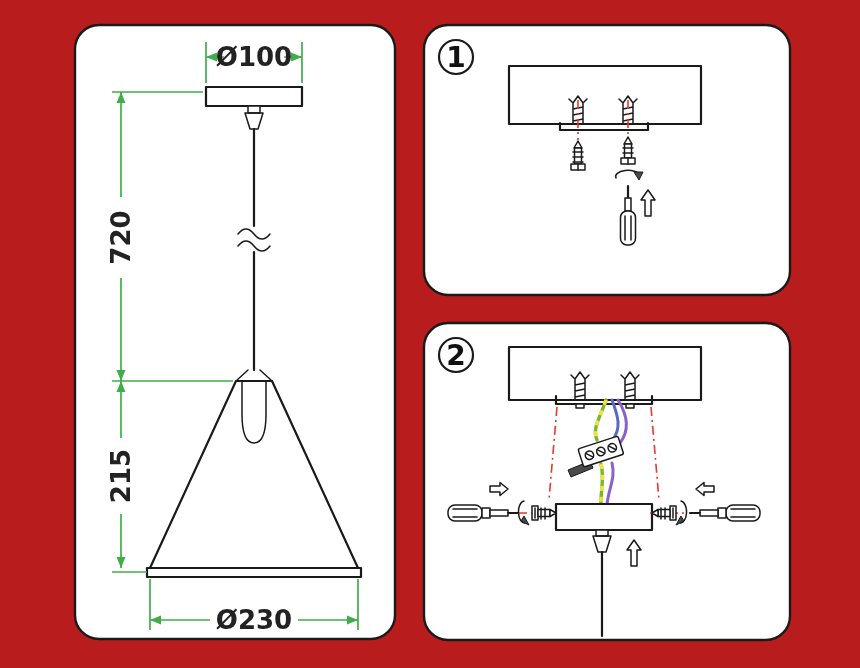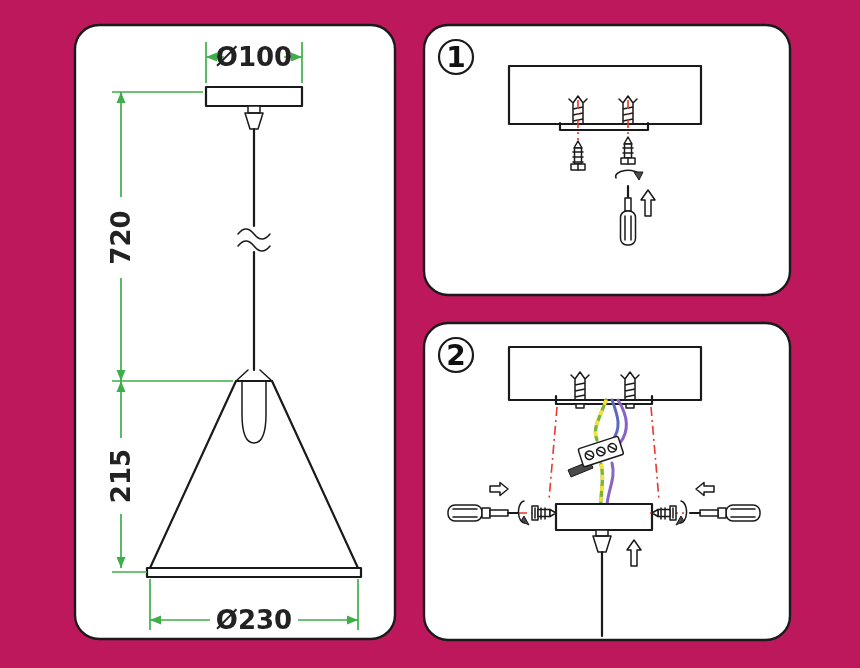--- a/index.html
+++ b/index.html
@@ -1,16 +1,16 @@
 <!DOCTYPE html>
 <html style="--outline: #1a1a1a; --dimension: #3fae49; --dimension-text: #222222; --guide: #e8372c; --wire-ground-base: #7ab62f; --wire-ground-stripe: #f5e13c; --wire-live: #8a63c9; --wire-neutral: #5b6abf;"><head>
 <meta charset="utf-8">
 <style>
   html,body{margin:0;padding:0;background:#ffffff;}
-  .stage{position:relative;width:860px;height:668px;background:#be185d;font-family:"DejaVu Sans",sans-serif;}
+  .stage{position:relative;width:860px;height:668px;background:#b91c1c;font-family:"DejaVu Sans",sans-serif;}
   svg{display:block;}
   .panel{fill:#ffffff;stroke:var(--outline);stroke-width:2.4;}
   .ln{fill:none;stroke:var(--outline);stroke-width:2.2;stroke-linecap:round;stroke-linejoin:round;}
   .ln-thin{fill:none;stroke:var(--outline);stroke-width:1.5;stroke-linecap:round;stroke-linejoin:round;}
   .white{fill:#ffffff;}
   .dkfill{fill:#4a4a4a;stroke:var(--outline);stroke-width:1;}
   .dim{fill:none;stroke:var(--dimension);stroke-width:1.7;}
   .dim-head{fill:var(--dimension);stroke:none;}
   .dim-text{font-family:"DejaVu Sans",sans-serif;font-weight:bold;font-size:26px;fill:var(--dimension-text);}
   .step-num{font-family:"DejaVu Sans",sans-serif;font-weight:bold;font-size:28px;fill:#111111;}

